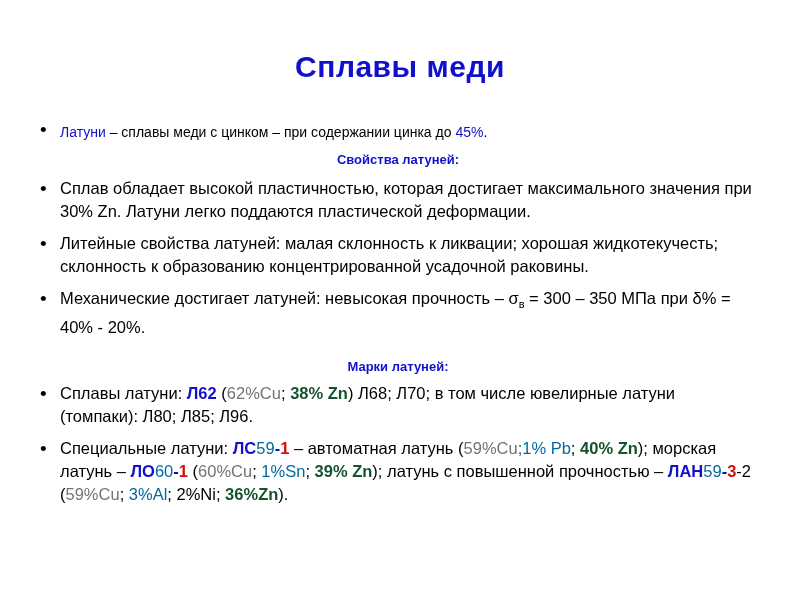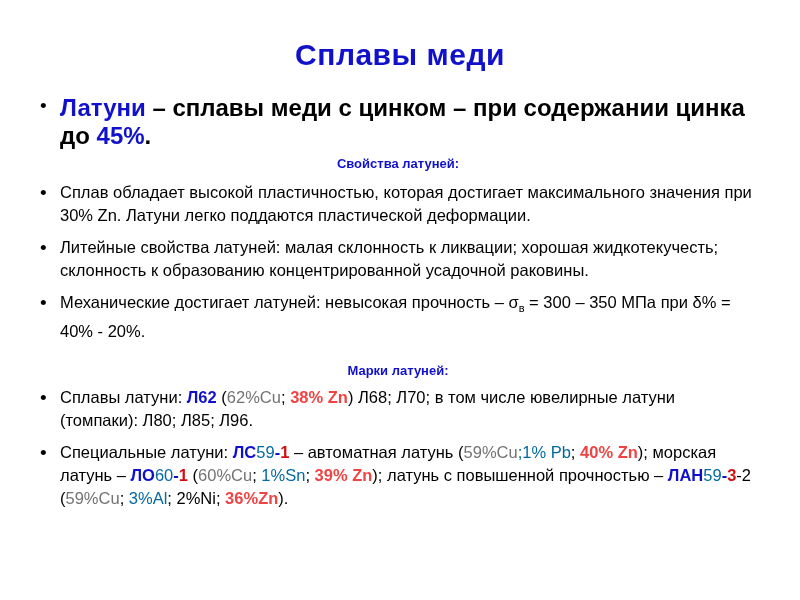--- a/index.html
+++ b/index.html
@@ -19,21 +19,21 @@
     width: 800px;
     height: 600px;
     box-sizing: border-box;
     padding: 0;
   }
   .title {
     text-align: center;
     font-size: 30px;
     font-weight: bold;
     color: #1111cc;
-    margin: 4px;
+    margin: 16px;
     padding: 34px 0 0 0;
     letter-spacing: 0.5px;
   }
   .body {
     padding: 18px 44px 0 40px;
   }
   .bullet-row {
     display: flex;
     align-items: flex-start;
     margin: 0 0 6px 0;
@@ -45,38 +45,37 @@
     line-height: 23px;
     color: #000000;
     text-align: left;
   }
   .bullet-text {
     flex: 1 1 auto;
     font-size: 16.5px;
     line-height: 23px;
   }
   .lead .bullet-text {
-    font-size: 24px;
+    font-size: 14px;
     line-height: 28px;
-    font-weight: bold;
   }
   .center-head {
     text-align: center;
     font-weight: bold;
     color: #1111cc;
     font-size: 13px;
     margin: 6px 0 10px 0;
   }
   .center-head.marki {
     margin: 20px 0 8px 0;
   }
   .blue { color: #1111cc; }
   .blue-b { color: #1111cc; font-weight: bold; }
   .green-b { color: #0369a1; font-weight: normal; }
-  .magenta-b { color: #ef4444; font-weight: bold; }
+  .magenta-b { color: #14532d; font-weight: bold; }
   .orange { color: #737373; }
   .red-b { color: #d01010; font-weight: bold; }
   .sub { font-size: 11px; vertical-align: sub; }
   p { margin: 0; }
   .para-gap { margin-bottom: 9px; }
 </style>
 </head>
 <body>
 
 <div class="slide">

